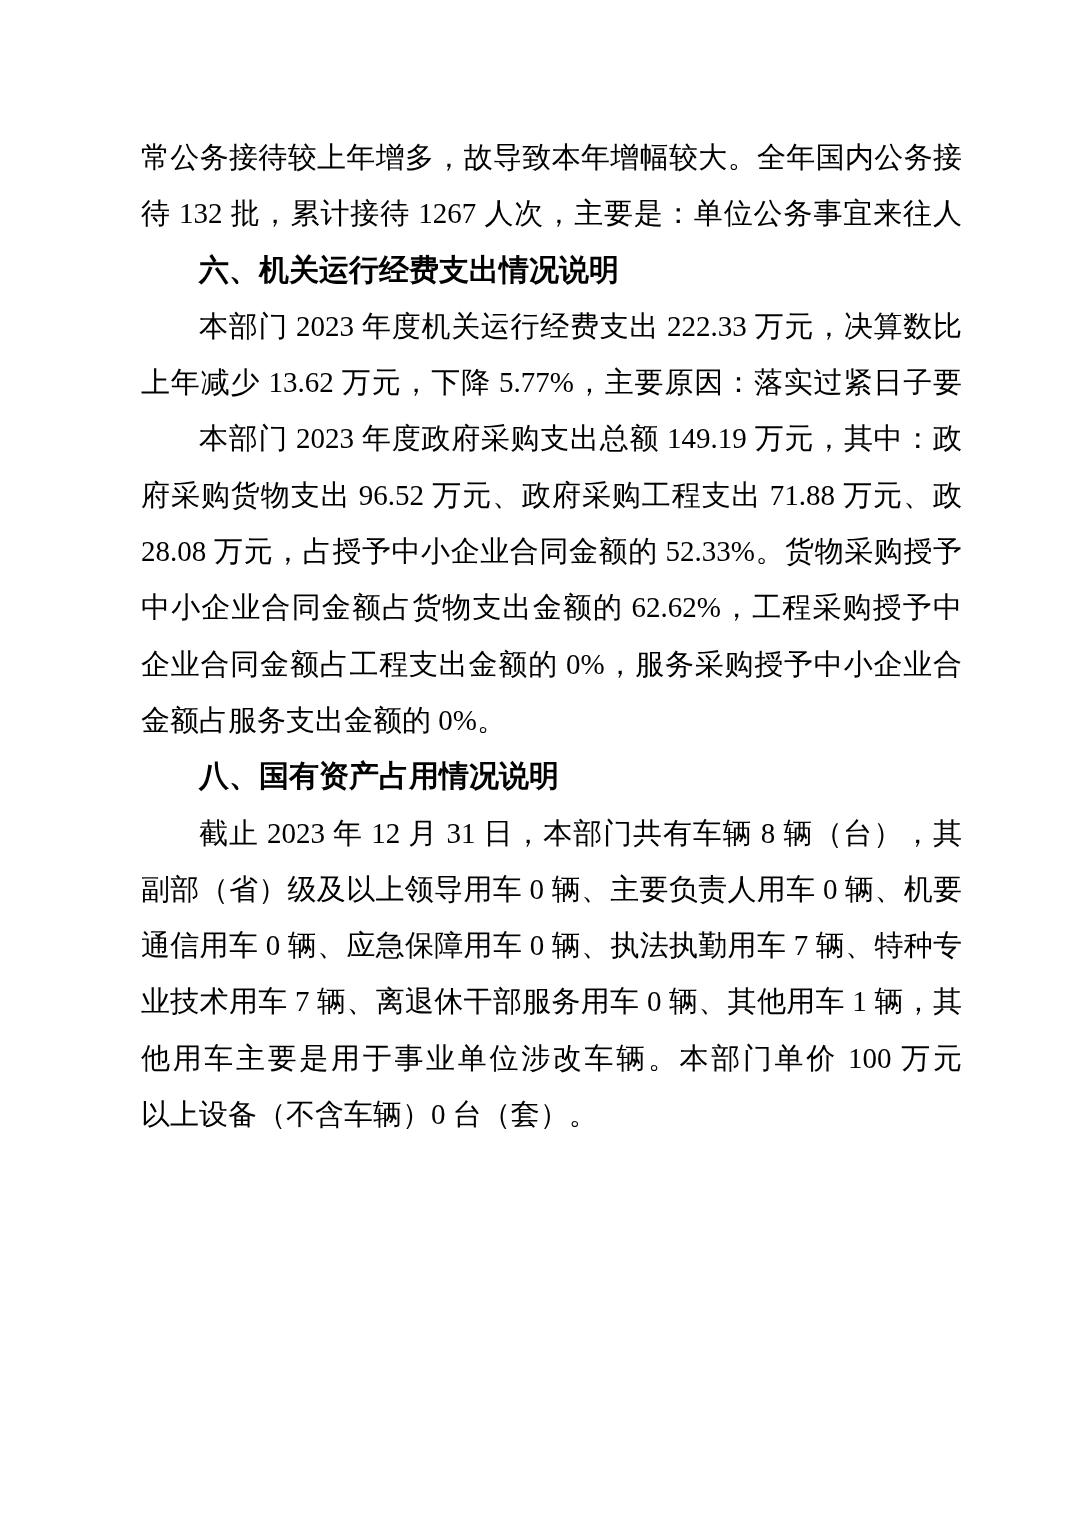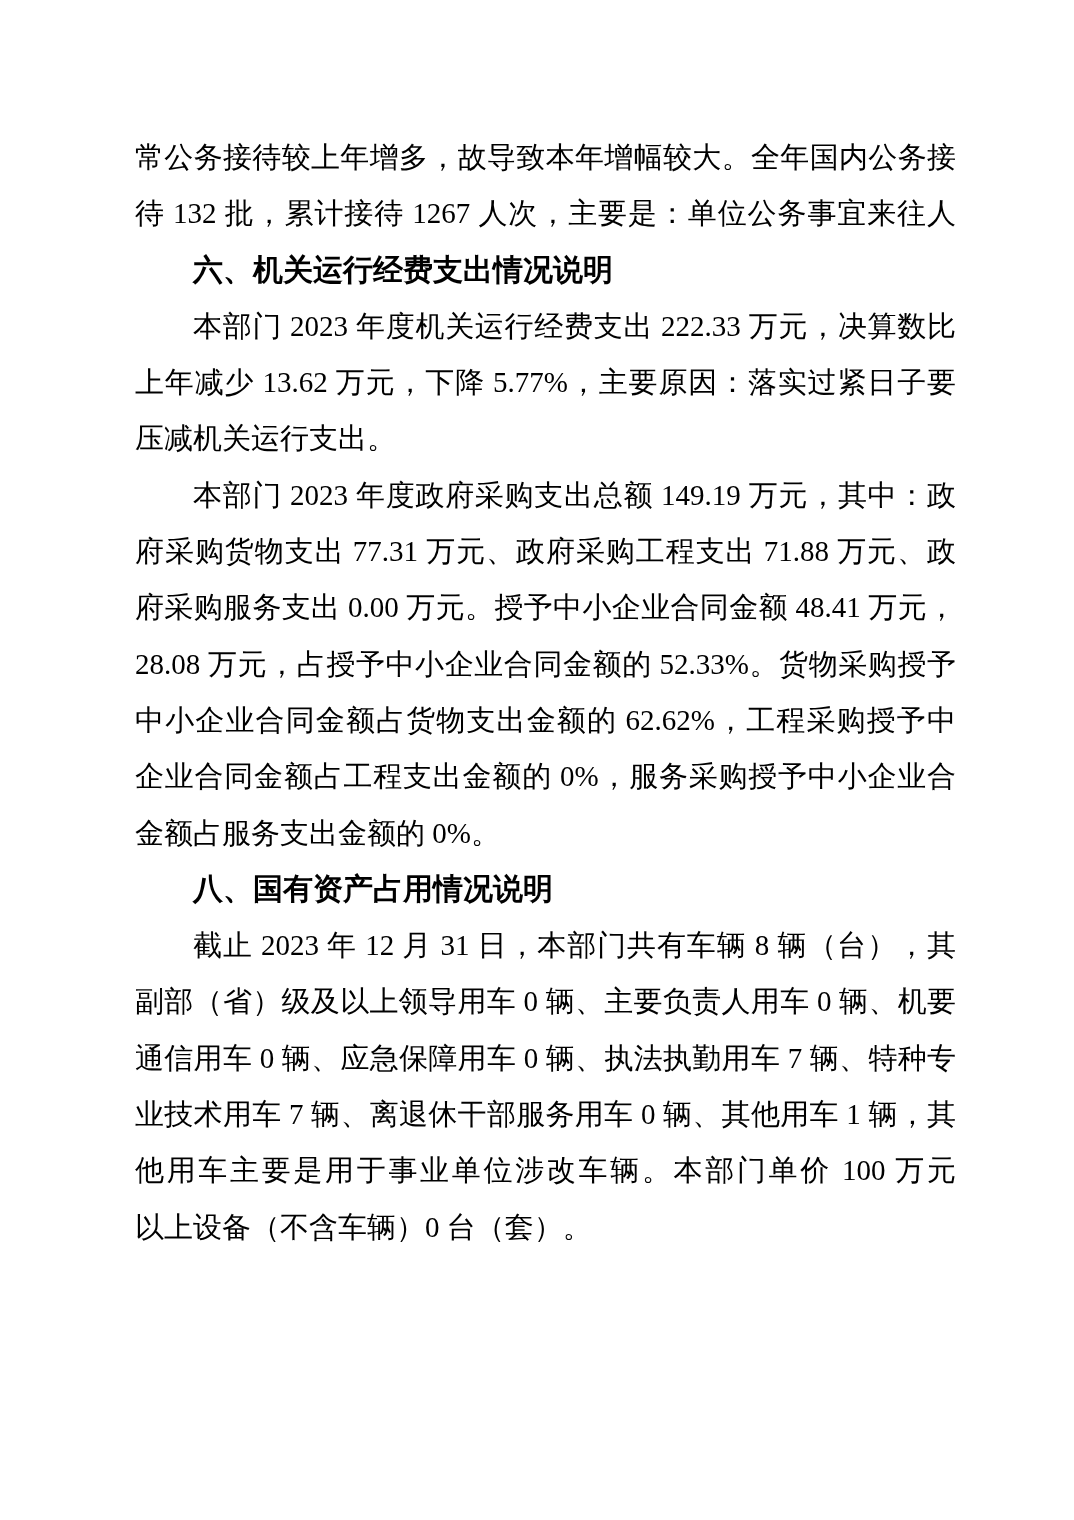--- a/index.html
+++ b/index.html
@@ -9,21 +9,21 @@
   }
   .page {
     position: relative;
     width: 1074px;
     height: 1520px;
     background: #ffffff;
     overflow: hidden;
   }
   .text-block {
     position: absolute;
-    left: 135px;
+    left: 141px;
     top: 129px;
     width: 821px;
   }
   .line {
     height: 56.3px;
     line-height: 56.3px;
     font-size: 29px;
     color: #000000;
     font-family: "Liberation Serif", "DejaVu Serif", serif;
     overflow: hidden;
@@ -48,24 +48,22 @@
 </head>
 <body>
 
 <div class="page">
   <div class="text-block" id="text-block">
       <div class="line body justify">常公务接待较上年增多，故导致本年增幅较大。全年国内公务接</div>
       <div class="line body justify">待 132 批，累计接待 1267 人次，主要是：单位公务事宜来往人员。</div>
       <div class="line heading left indent">六、机关运行经费支出情况说明</div>
       <div class="line body justify indent">本部门 2023 年度机关运行经费支出 222.33 万元，决算数比</div>
       <div class="line body justify">上年减少 13.62 万元，下降 5.77%，主要原因：落实过紧日子要求</div>
-      <div class="line body left">压减机关运行支出。</div>
       <div class="line body justify indent">本部门 2023 年度政府采购支出总额 149.19 万元，其中：政</div>
-      <div class="line body justify">府采购货物支出 77.31 万元、政府采购工程支出 71.88 万元、政</div>
-      <div class="line body justify">府采购服务支出 0.00 万元。授予中小企业合同金额 48.41 万元，</div>
+      <div class="line body justify">府采购货物支出 96.52 万元、政府采购工程支出 71.88 万元、政</div>
       <div class="line body justify">28.08 万元，占授予中小企业合同金额的 52.33%。货物采购授予</div>
       <div class="line body justify">中小企业合同金额占货物支出金额的 62.62%，工程采购授予中小</div>
       <div class="line body justify">企业合同金额占工程支出金额的 0%，服务采购授予中小企业合同</div>
       <div class="line body left">金额占服务支出金额的 0%。</div>
       <div class="line heading left indent">八、国有资产占用情况说明</div>
       <div class="line body justify indent">截止 2023 年 12 月 31 日，本部门共有车辆 8 辆（台），其中：</div>
       <div class="line body justify">副部（省）级及以上领导用车 0 辆、主要负责人用车 0 辆、机要</div>
       <div class="line body justify">通信用车 0 辆、应急保障用车 0 辆、执法执勤用车 7 辆、特种专</div>
       <div class="line body justify">业技术用车 7 辆、离退休干部服务用车 0 辆、其他用车 1 辆，其</div>
       <div class="line body justify">他用车主要是用于事业单位涉改车辆。本部门单价 100 万元（含）</div>

